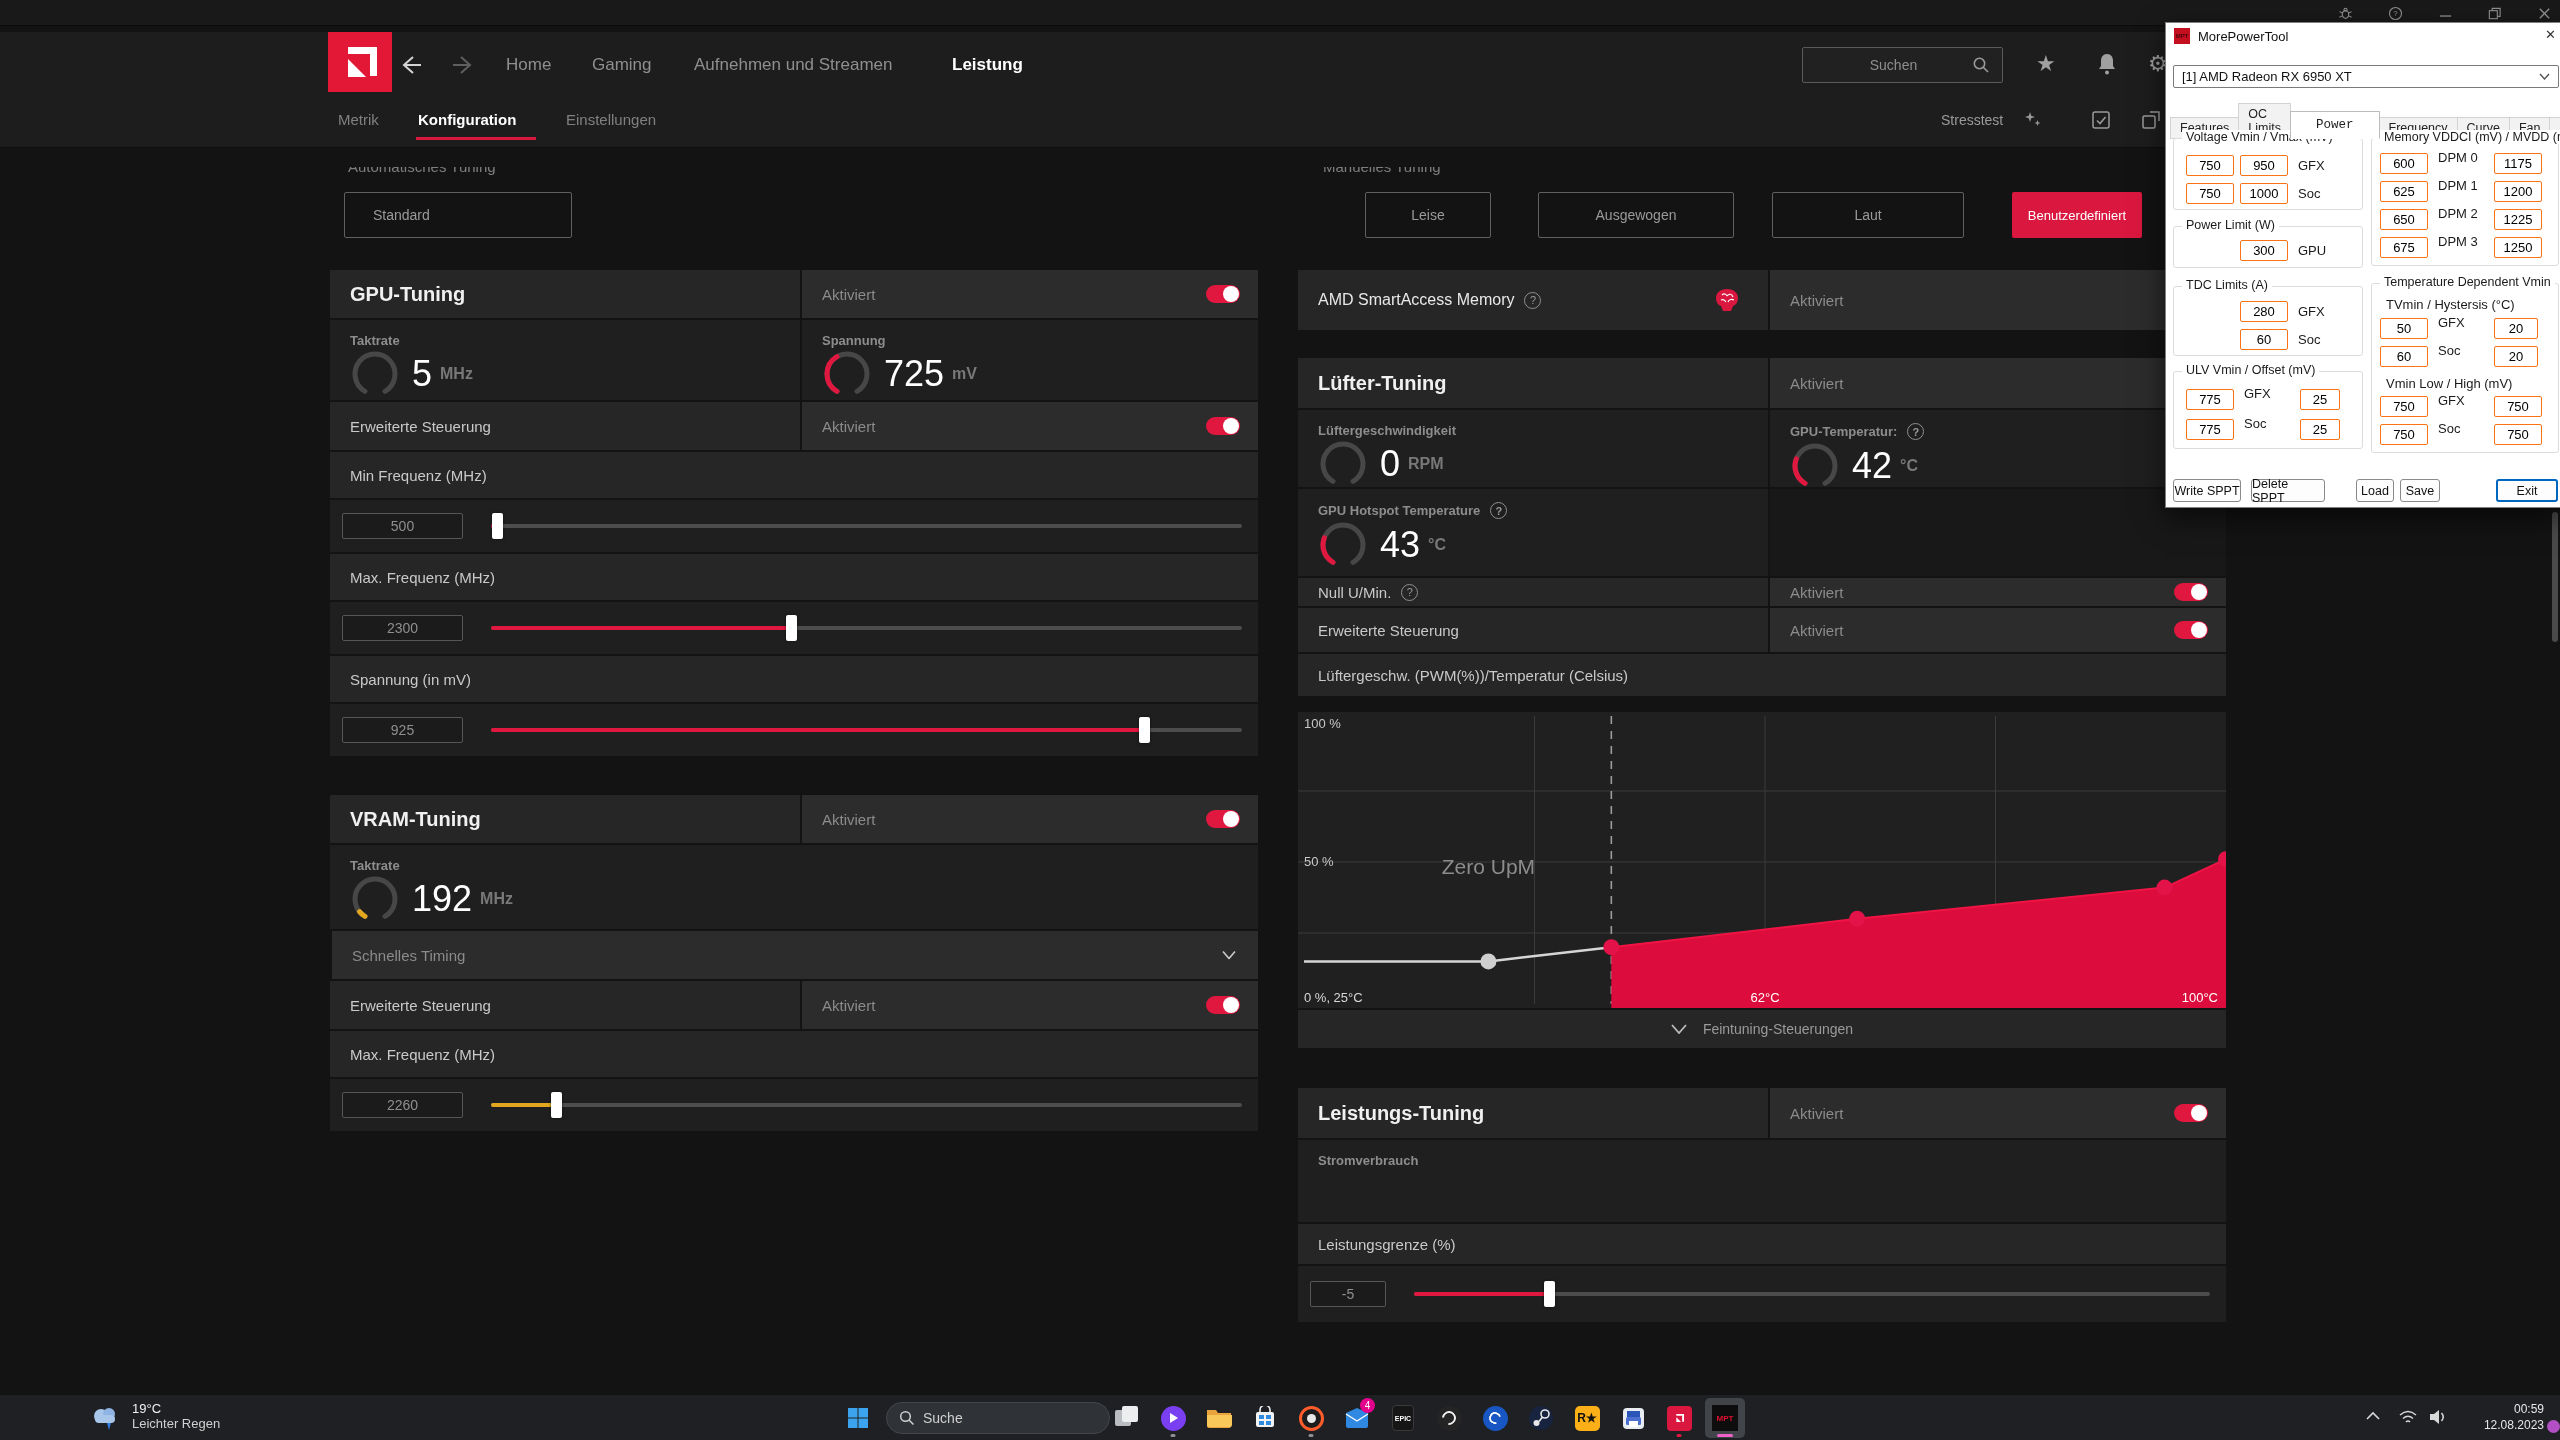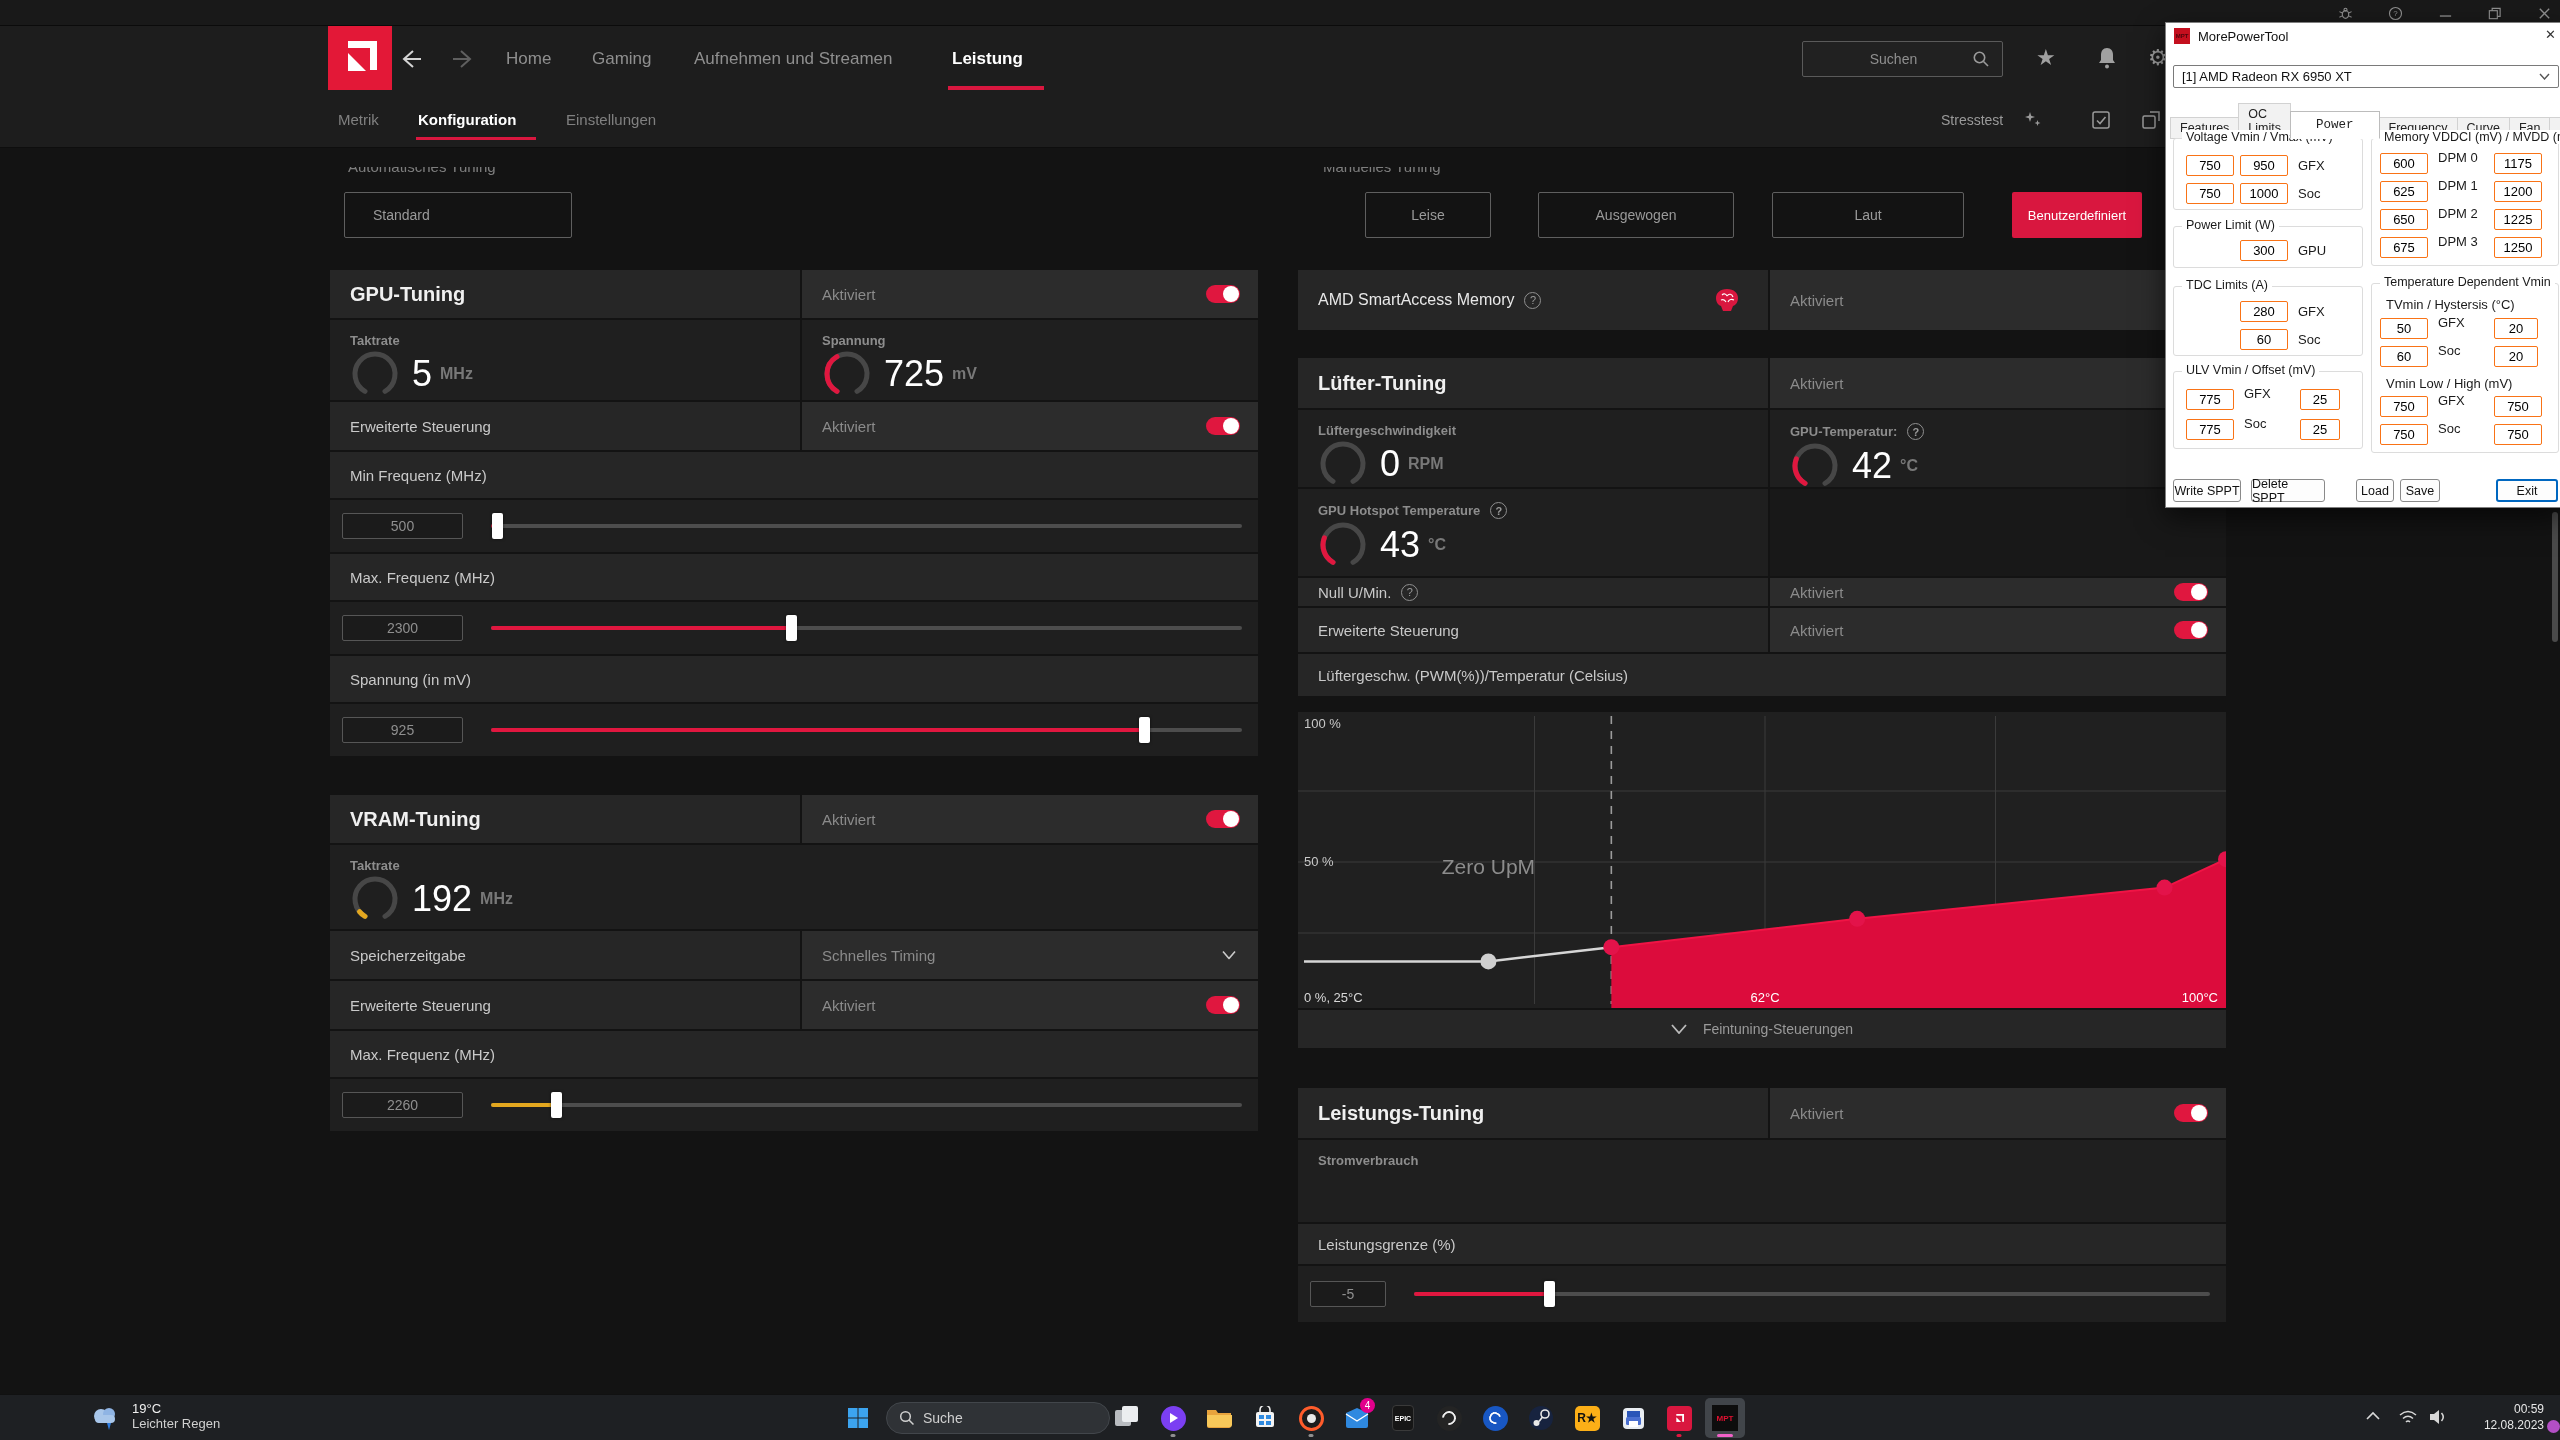--- a/index.html
+++ b/index.html
@@ -4,21 +4,21 @@
 <style>
   * { margin:0; padding:0; box-sizing:border-box; }
   html,body { width:2560px; height:1440px; overflow:hidden; }
   body { background:#131313; font-family:"Liberation Sans", sans-serif; position:relative; color:#ccc; }
 
   
   .titlebar { position:absolute; left:0; top:0; width:2560px; height:26px; background:#191919; border-bottom:1px solid #0b0b0b; z-index:5; }
   .tb-ico { position:absolute; top:6px; width:15px; height:15px; color:#909090; }
 
   
-  .navbar { position:absolute; left:0; top:26px; width:2560px; height:66px; background:#1d1d1d; z-index:4; }
+  .navbar { position:absolute; left:0; top:32px; width:2560px; height:66px; background:#1d1d1d; z-index:4; }
   .amd-logo { position:absolute; left:328px; top:0; width:64px; height:64px; background:#e31837; }
   .nav-arrow { position:absolute; top:22px; width:24px; height:22px; }
   .nav-item { position:absolute; top:0; height:66px; line-height:66px; font-size:17px; color:#8f8f8f; cursor:default; }
   .nav-item.active { color:#fff; font-weight:bold; }
   .nav-underline { position:absolute; height:4px; background:#d9173f; bottom:2px; }
   .searchbox { position:absolute; left:1802px; top:15px; width:201px; height:36px; border:1px solid #5a5a5a; background:#212121; border-radius:2px; display:flex; align-items:center; padding:0 12px; }
   .searchbox .ph { color:#8f8f8f; font-size:14px; flex:1;text-align:center; }
   .nav-glyph { position:absolute; top:20px; color:#a0a0a0; font-size:22px; line-height:24px; }
 
   
@@ -276,23 +276,20 @@
           <svg width="50" height="50">
             <path d="M 15.00 42.32 A 20 20 0 1 1 35.00 42.32" stroke="#474747" stroke-width="5" fill="none" stroke-linecap="round"></path>
             <path d="M 15.00 42.32 A 20 20 0 0 1 9.46 37.59" stroke="#e3a71f" stroke-width="5" fill="none" stroke-linecap="round"></path>
           </svg>
         <span class="value">192</span>
           <span class="unit">MHz</span>
         </div>
     </div>
   </div>
   <div class="row" style="height:48px">
-    <div class="c-l bg-a">
-        <span class="lbl">Speicherzeitgabe</span>
-      </div>
     <div class="c-r bg-b">
         <span class="stt">Schnelles Timing</span>
       <svg class="chev" viewBox="0 0 14 9">
           <path d="M1 1 L7 8 L13 1" stroke="#c9c9c9" stroke-width="1.6" fill="none"></path>
         </svg>
       </div>
   </div>
   <div class="row" style="height:48px">
     <div class="c-l bg-a">
         <span class="lbl">Erweiterte Steuerung</span>

